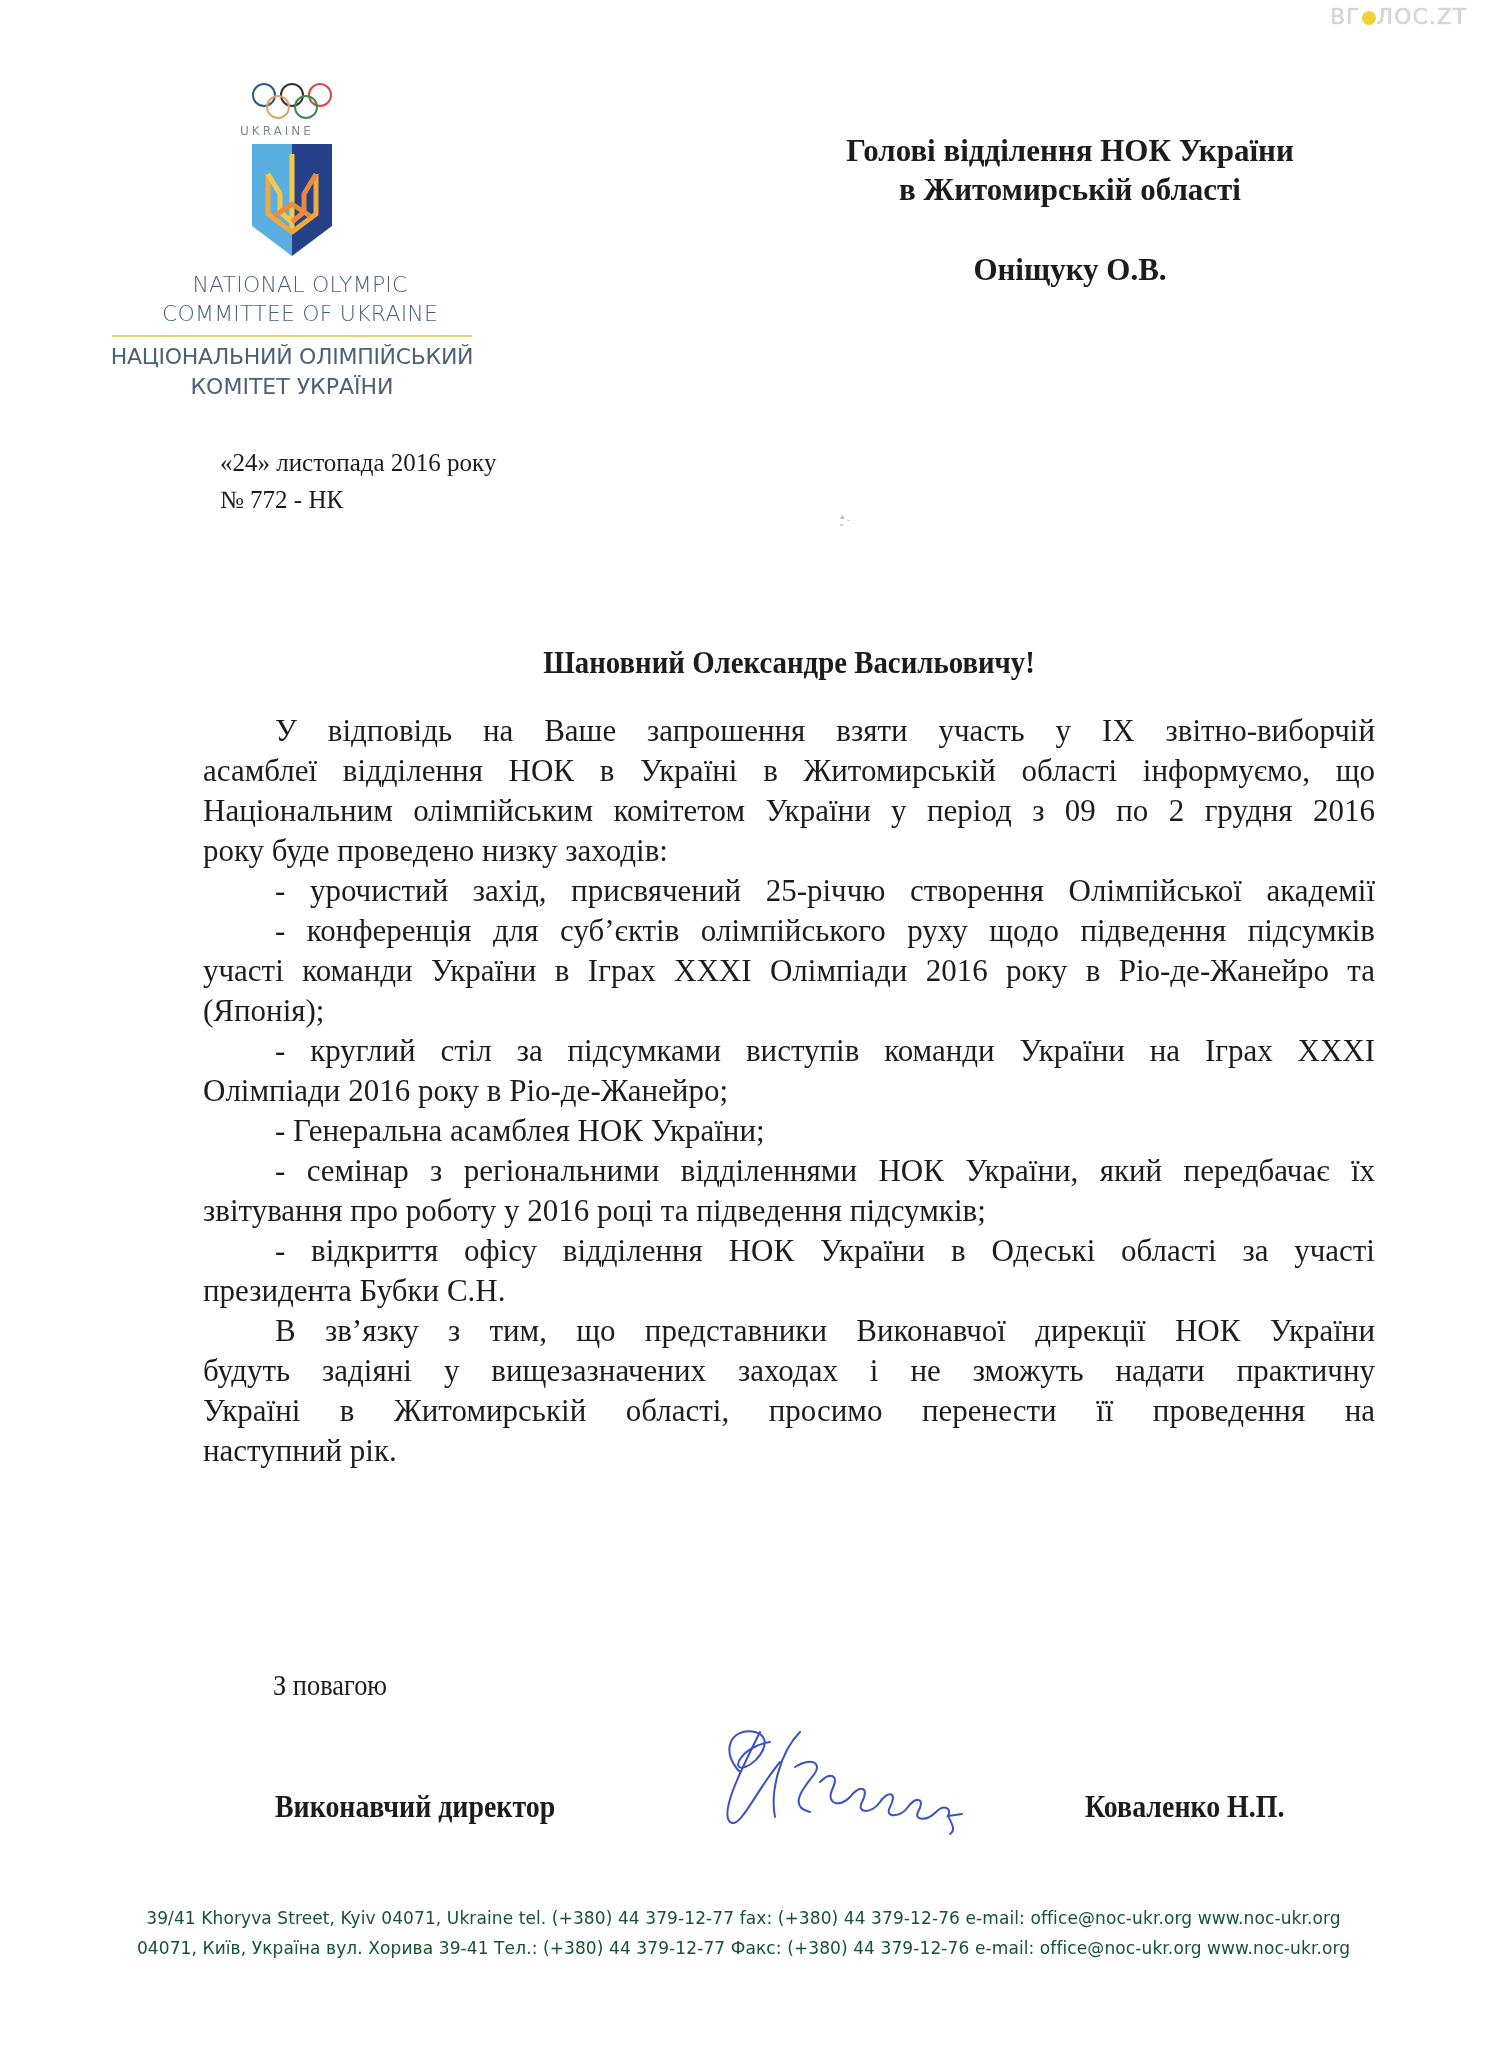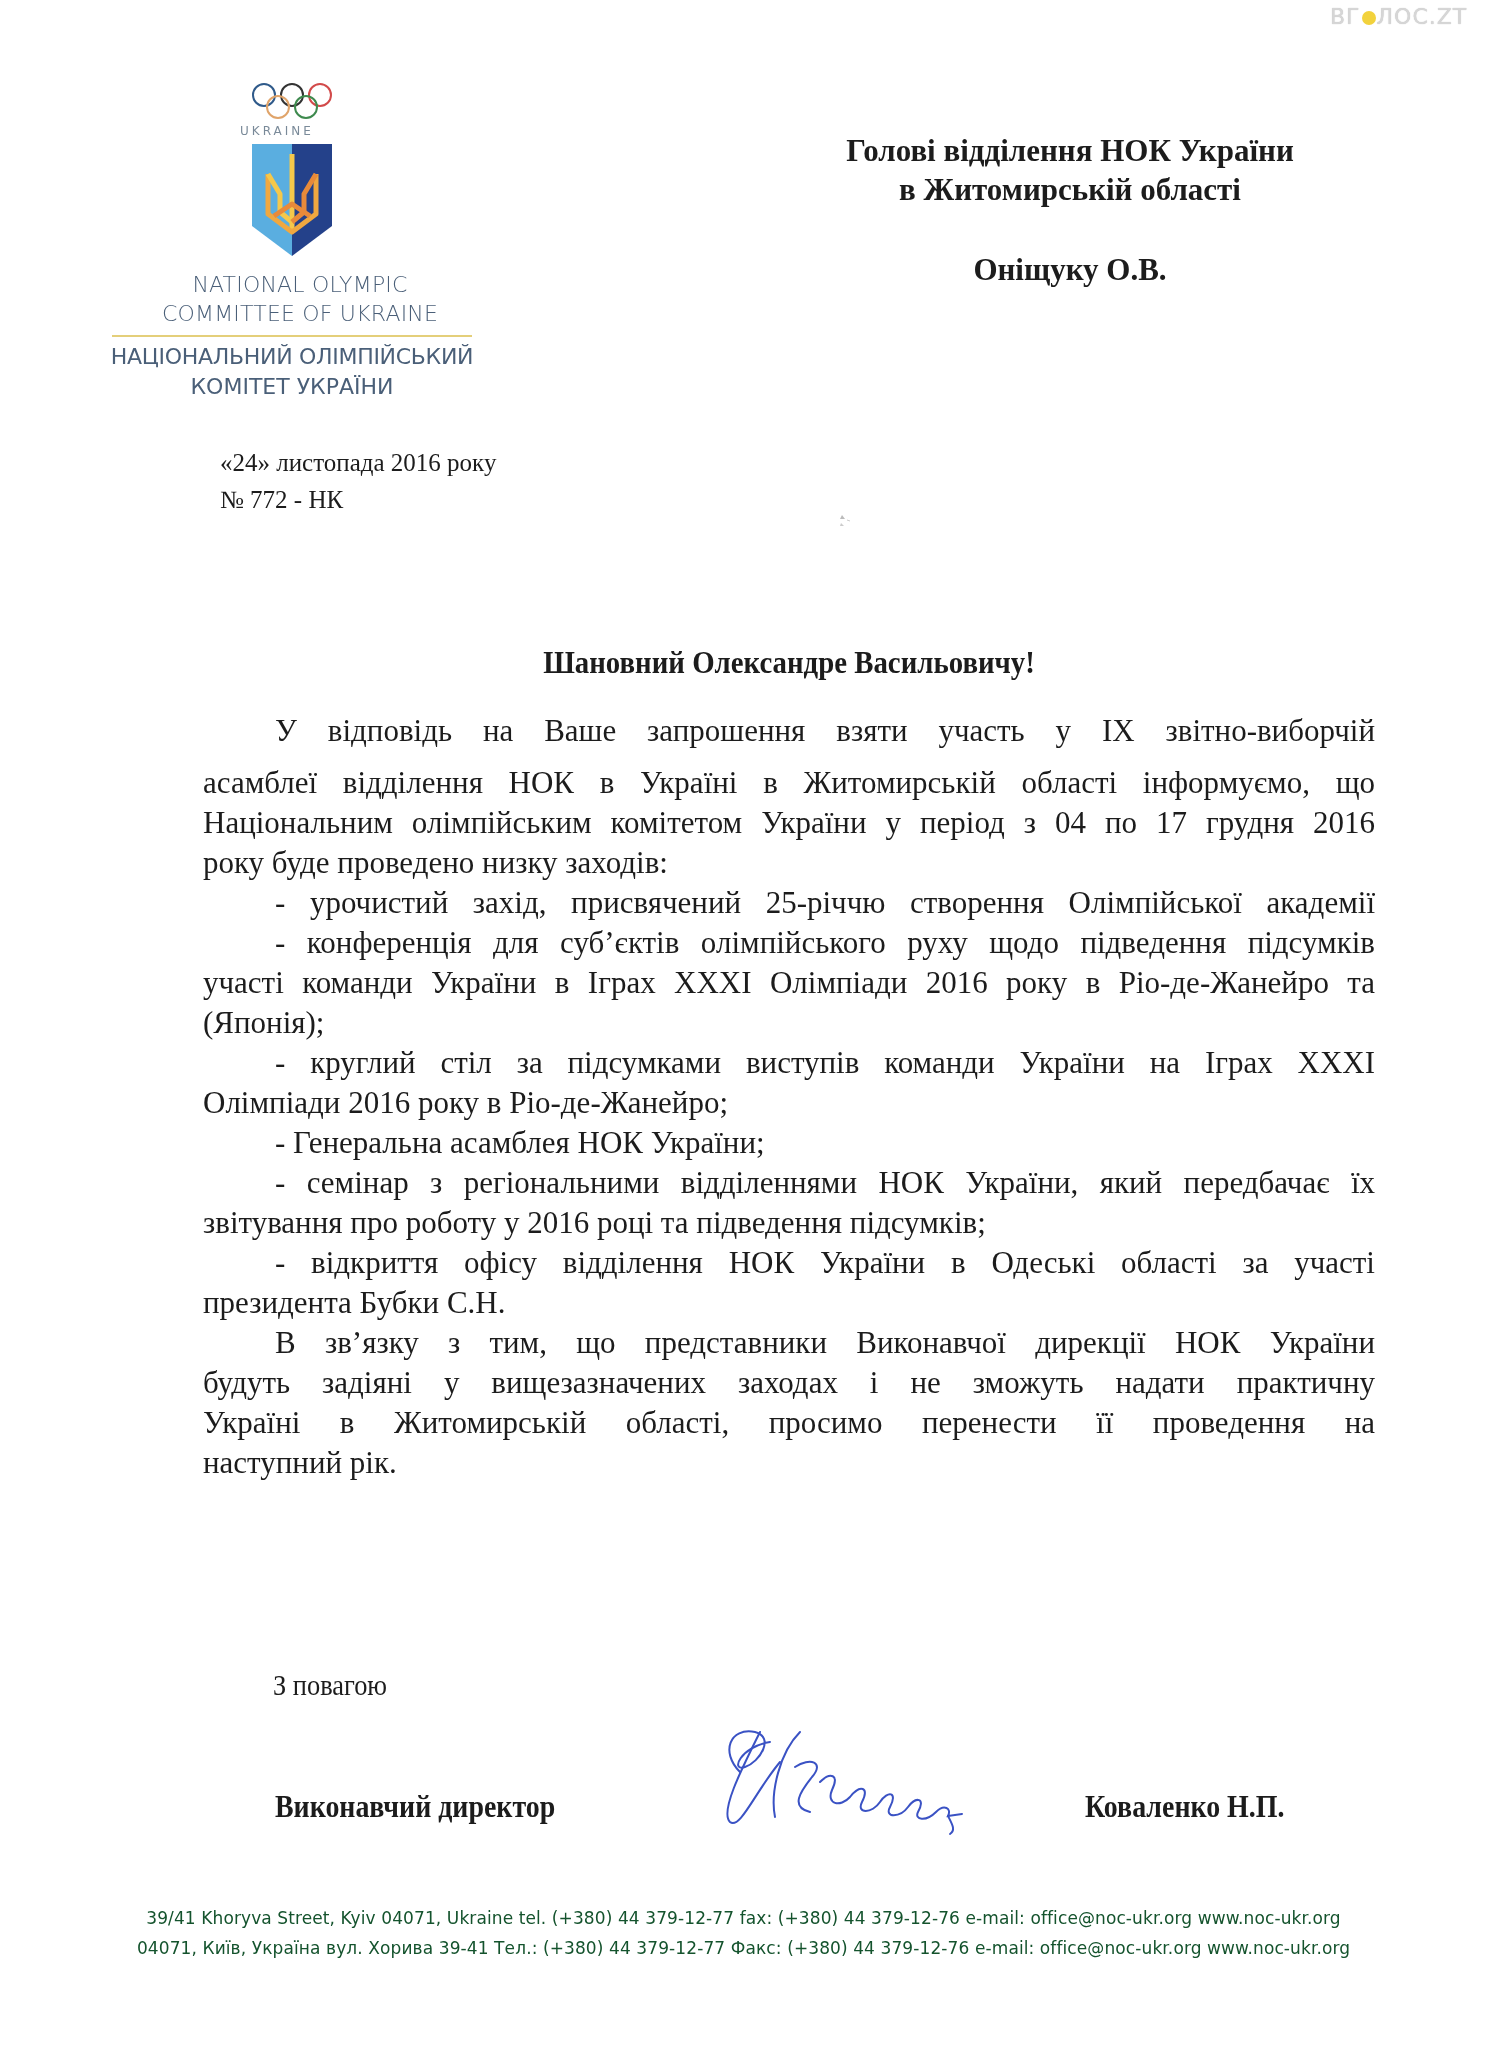--- a/index.html
+++ b/index.html
@@ -135,22 +135,22 @@
 <svg class="abs speck" viewBox="0 0 14 14">
   <path d="M4 1 L7 5 L2 5 Z" fill="#bbb"></path>
     <path d="M3 9 L6 12 L2 12 Z" fill="#ccc"></path>
     <path d="M9 6 L12 7" stroke="#ccc" stroke-width="1"></path>
 </svg>
 
 <div class="abs greeting">Шановний Олександре Васильовичу!</div>
 
 <div class="abs body-text" id="body-text">
     <div class="line ind" style="white-space: normal;">У відповідь на Ваше запрошення взяти участь у IX звітно-виборчій</div>
-    <div class="line" style="white-space: normal; margin-top: 12px;">асамблеї відділення НОК в Україні в Житомирській області інформуємо, що</div>
-    <div class="line" style="white-space: normal;">Національним олімпійським комітетом України у період з 04 по 17 грудня 2016</div>
+    <div class="line" style="white-space: normal;">асамблеї відділення НОК в Україні в Житомирській області інформуємо, що</div>
+    <div class="line" style="white-space: normal;">Національним олімпійським комітетом України у період з 09 по 2 грудня 2016</div>
     <div class="line last" style="white-space: normal;">року буде проведено низку заходів:</div>
     <div class="line ind" style="white-space: normal;">- урочистий захід, присвячений 25-річчю створення Олімпійської академії</div>
     <div class="line ind" style="white-space: normal;">- конференція для суб’єктів олімпійського руху щодо підведення підсумків</div>
     <div class="line" style="white-space: normal;">участі команди України в Іграх XXXI Олімпіади 2016 року в Ріо-де-Жанейро та</div>
     <div class="line last" style="white-space: normal;">(Японія);</div>
     <div class="line ind" style="white-space: normal;">- круглий стіл за підсумками виступів команди України на Іграх XXXI</div>
     <div class="line last" style="white-space: normal;">Олімпіади 2016 року в Ріо-де-Жанейро;</div>
     <div class="line ind last" style="white-space: normal;">- Генеральна асамблея НОК України;</div>
     <div class="line ind" style="white-space: normal;">- семінар з регіональними відділеннями НОК України, який передбачає їх</div>
     <div class="line last" style="white-space: normal;">звітування про роботу у 2016 році та підведення підсумків;</div>

